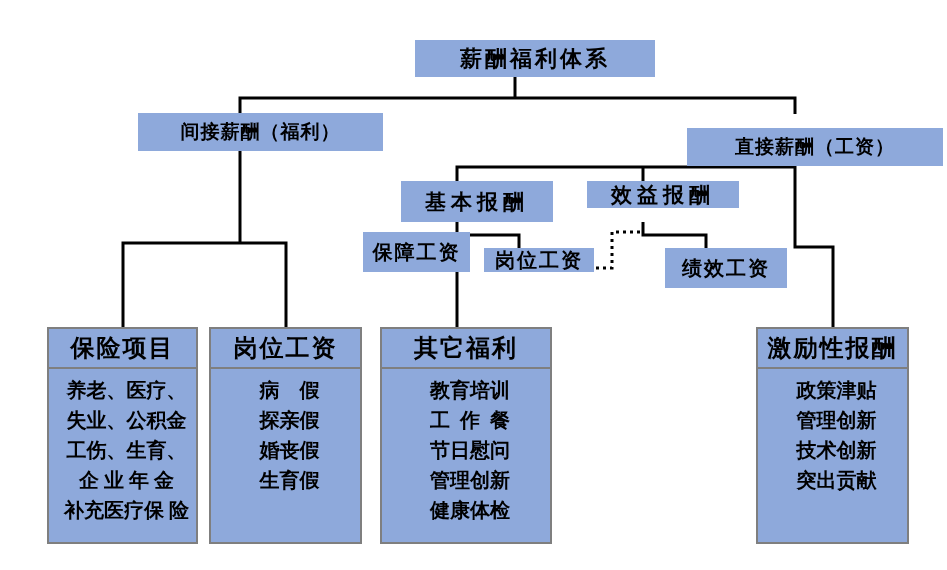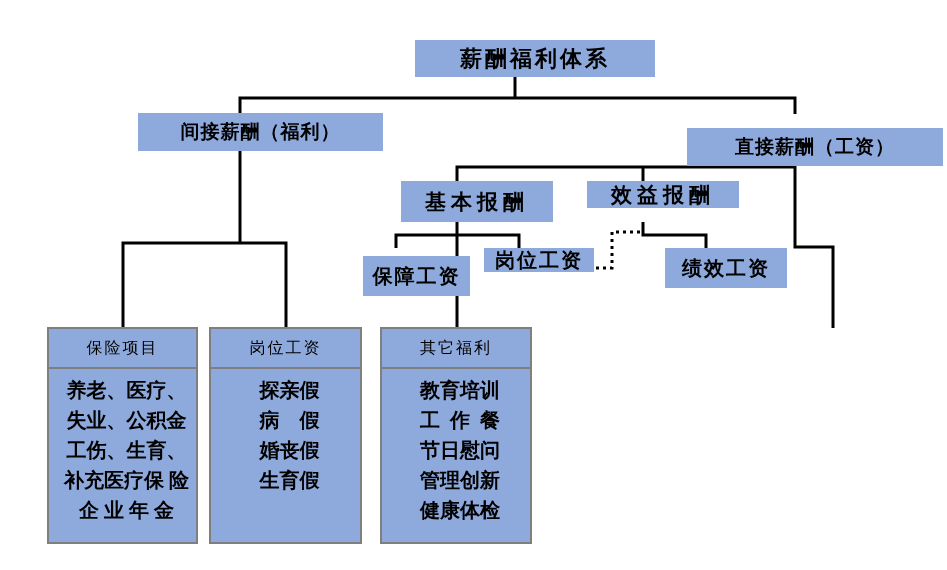--- a/index.html
+++ b/index.html
@@ -23,21 +23,21 @@
   .box-l2{font-size:19px;letter-spacing:1px;}
   .box-l3{font-size:21px;letter-spacing:5px;}
   .box-l4{font-size:20px;letter-spacing:2px;}
   .col{
     position:absolute;top:327px;height:217px;background:var(--box-fill);
     border:2px solid var(--box-border);box-sizing:border-box;
   }
   .col-header{
     height:40px;border-bottom:2px solid var(--box-border);
     display:flex;align-items:center;justify-content:center;
-    font-weight:normal;font-size:16px;letter-spacing:2px;box-sizing:border-box;
+    font-weight:bold;font-size:24px;letter-spacing:2px;box-sizing:border-box;
   }
   .col-body{padding-top:6px;text-align:center;}
   .cell-line{
     font-weight:bold;font-size:20px;line-height:30px;white-space:pre;padding-left:8px;
   }
 </style>
 </head>
 <body>
 
 <div id="canvas">
@@ -61,52 +61,61 @@
   <div class="box box-root" style="left:395px;top:40px;width:240px;height:37px;">薪酬福利体系</div>
 
   <div class="box box-l2" style="left:118px;top:113px;width:245px;height:38px;">间接薪酬（福利）</div>
 
   <div class="box box-l2" style="left:667px;top:128px;width:256px;height:38px;">直接薪酬（工资）</div>
 
   <div class="box box-l3" style="left:381px;top:181px;width:152px;height:41px;">基本报酬</div>
 
   <div class="box box-l3" style="left:567px;top:181px;width:152px;height:27px;">效益报酬</div>
 
-  <div class="box box-l4" style="left:343px;top:256px;width:107px;height:40px;">保障工资</div>
+  <div class="box box-l4" style="left:343px;top:232px;width:107px;height:40px;">保障工资</div>
 
   <div class="box box-l4" style="left:464px;top:248px;width:110px;height:24px;">岗位工资</div>
 
   <div class="box box-l4" style="left:645px;top:248px;width:122px;height:40px;">绩效工资</div>
 
   <div class="col" style="left:47px;width:151px;">
     <div class="col-header">保险项目</div>
     <div class="col-body">
         <div class="cell-line">养老、医疗、</div>
         <div class="cell-line">失业、公积金</div>
         <div class="cell-line">工伤、生育、</div>
+        <div class="cell-line">企 业 年 金</div>
         <div class="cell-line">补充医疗保 险</div>
-        <div class="cell-line">企 业 年 金</div>
       </div>
   </div>
 
   <div class="col" style="left:209px;width:153px;">
     <div class="col-header">岗位工资</div>
     <div class="col-body">
+        <div class="cell-line">病　假</div>
         <div class="cell-line">探亲假</div>
-        <div class="cell-line">病　假</div>
         <div class="cell-line">婚丧假</div>
         <div class="cell-line">生育假</div>
       </div>
   </div>
 
-  <div class="col" style="left:380px;width:152px;">
+  <div class="col" style="left:380px;width:172px;">
     <div class="col-header">其它福利</div>
     <div class="col-body">
         <div class="cell-line">教育培训</div>
         <div class="cell-line">工  作  餐</div>
         <div class="cell-line">节日慰问</div>
         <div class="cell-line">管理创新</div>
         <div class="cell-line">健康体检</div>
       </div>
   </div>
 
+  <div class="col" style="left:756px;width:153px;">
+    <div class="col-header">激励性报酬</div>
+    <div class="col-body">
+        <div class="cell-line">政策津贴</div>
+        <div class="cell-line">管理创新</div>
+        <div class="cell-line">技术创新</div>
+        <div class="cell-line">突出贡献</div>
+      </div>
+  </div>
 
 </div>
 
 </body></html>

